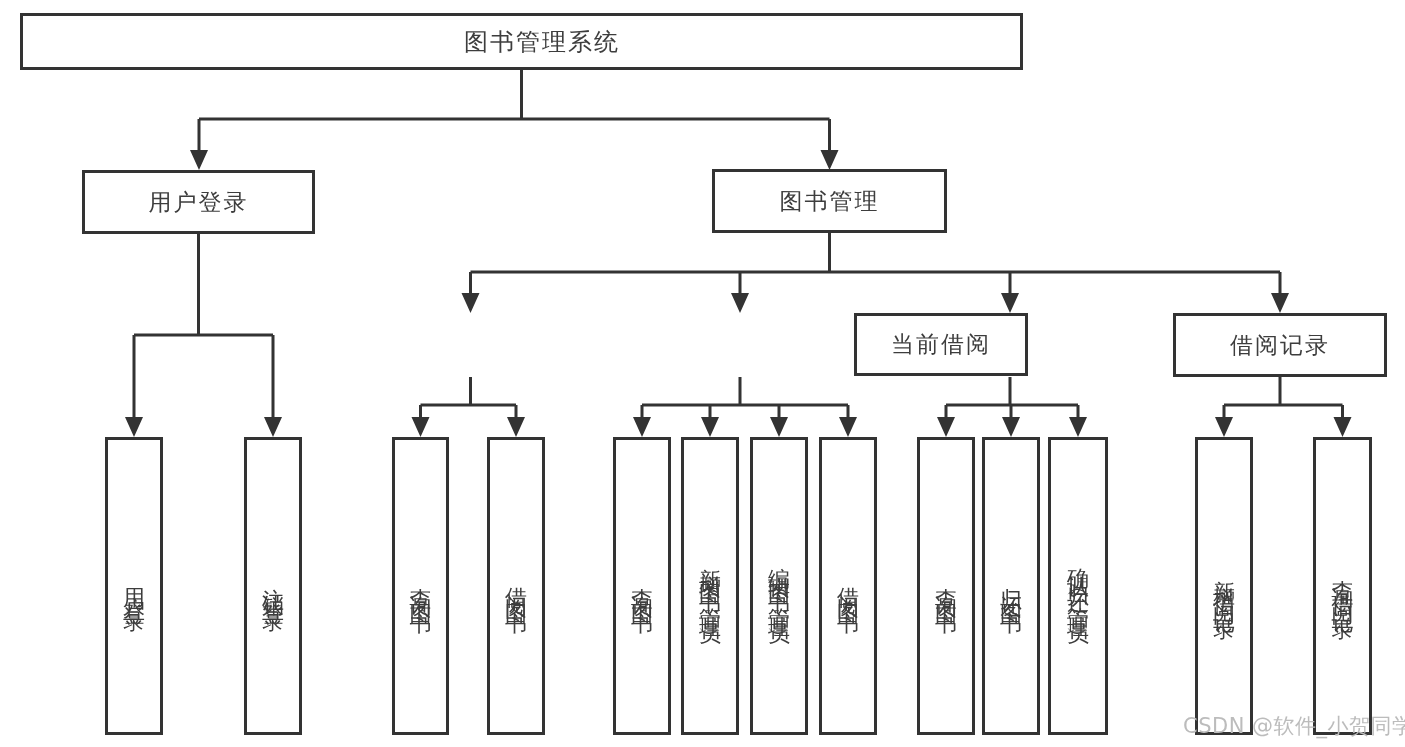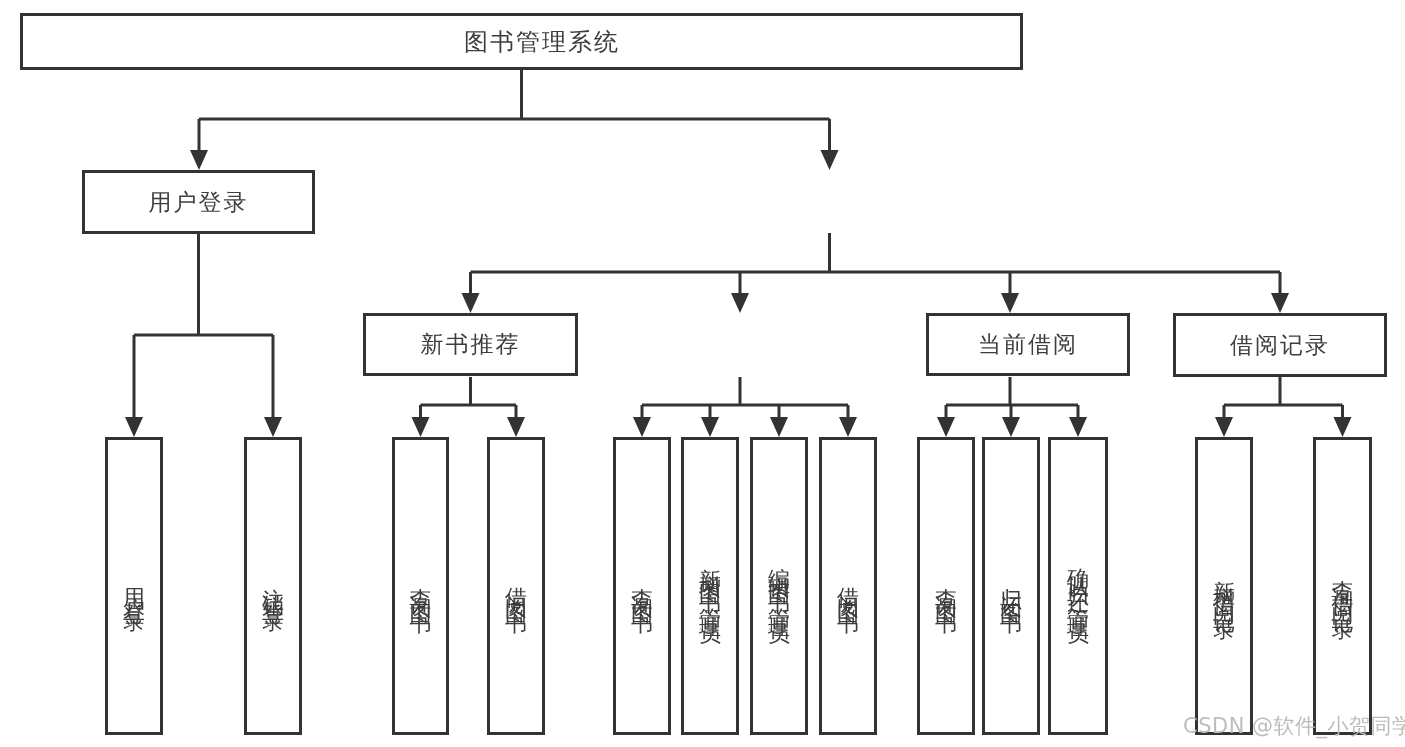--- a/index.html
+++ b/index.html
@@ -77,25 +77,25 @@
       M1215 417H1233L1224 437Z M1333.5 417H1351.5L1342.5 437Z"></path>
   </svg>
 
   <div class="node h root" style="left:20px;top:13px;width:1003px;height:57px">
     <span>图书管理系统</span>
   </div>
 
   <div class="node h" style="left:82px;top:170px;width:233px;height:64px">
     <span>用户登录</span>
   </div>
+  <div class="node h" style="left:712px;top:169px;width:235px;height:64px">
+    <span>图书管理</span>
+  </div>
 
-  <div class="node h" style="left:363px;top:313px;width:215px;height:63px">
-    <span>新书推荐</span>
-  </div>
-  <div class="node h" style="left:926px;top:313px;width:204px;height:63px">
+  <div class="node h" style="left:854px;top:313px;width:174px;height:63px">
     <span>当前借阅</span>
   </div>
   <div class="node h" style="left:1173px;top:313px;width:214px;height:64px">
     <span>借阅记录</span>
   </div>
 
   <div class="node v" style="left:105px;top:437px;width:58px;height:298px">
     <span>用户登录</span>
   </div>
   <div class="node v" style="left:244px;top:437px;width:58px;height:298px">

